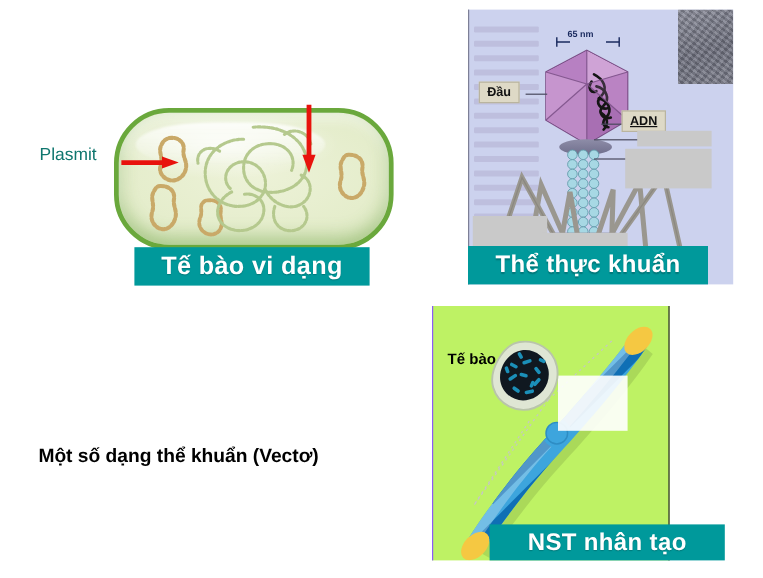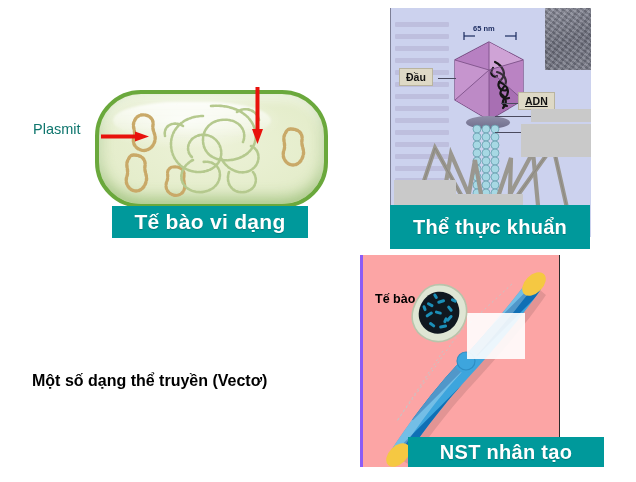--- a/index.html
+++ b/index.html
@@ -37,21 +37,21 @@
 
   .caption{
     position:absolute;background:#00999b;color:#ffffff;font-weight:bold;
     display:flex;align-items:center;justify-content:center;letter-spacing:.3px;
     text-shadow:0 1px 1px rgba(0,0,0,.22);
   }
   #cap-bacteria{left:112px;top:206px;width:196px;height:32px;font-size:21px;}
 
   
   #phage-panel{left:390px;top:8px;width:200px;height:229px;overflow:hidden;
-    background:#ccd2ee;border-left:1px solid #7d7f96;}
+    background:#ccd2ee;border-left:1px solid #7d7f96;padding-left:20px;}
   .book-ghost{position:absolute;left:4px;top:14px;width:54px;height:175px;
      opacity:.22;filter:blur(.6px);}
   .book-ghost i{display:block;height:5px;margin-bottom:7px;background:#8f7fa8;border-radius:1px;}
   .micrograph{position:absolute;right:0;top:0;width:46px;height:62px;
     background:
       repeating-linear-gradient(37deg, rgba(255,255,255,.10) 0 2px, rgba(0,0,0,.10) 2px 4px),
       repeating-linear-gradient(-52deg, rgba(255,255,255,.08) 0 3px, rgba(0,0,0,.09) 3px 6px),
       linear-gradient(160deg,#8a8c9a,#6e707e 55%,#7b7d8b);
   }
   .scalebar{position:absolute;left:72px;top:20px;width:54px;height:12px;}
@@ -69,25 +69,25 @@
      font-size:10.5px;font-weight:bold;color:#111;padding:2px 6px;white-space:nowrap;}
   #tag-dau{left:8px;top:60px;}
   #tag-adn{left:127px;top:84px;text-decoration:underline;}
   .blankbox{position:absolute;background:#c9c9c9;}
   #blank-1{left:140px;top:101px;width:62px;height:13px;}
   #blank-2{left:130px;top:116px;width:72px;height:33px;}
   #blank-3{left:3px;top:172px;width:62px;height:26px;}
   #blank-4{left:60px;top:186px;width:72px;height:20px;}
   .leader{position:absolute;background:#4a4a5e;height:1px;}
 
-  #cap-phage{left:390px;top:205px;width:200px;height:44px;font-size:20px;}
+  #cap-phage{left:390px;top:205px;width:200px;height:32px;font-size:20px;}
 
   
   #nst-panel{left:360px;top:255px;width:196px;height:212px;overflow:hidden;
-    background:#fca5a5;border-left:3px solid #8b5cf6;border-right:1px solid #2b2b2b;}
+    background:#bef264;border-left:1px solid #8b5cf6;border-right:1px solid #2b2b2b;}
   .chrom{position:absolute;left:0;top:0;width:196px;height:212px;}
   .cell-inset{position:absolute;left:46px;top:28px;width:62px;height:60px;}
   .label-tebao{position:absolute;left:12px;top:37px;font-size:12.5px;font-weight:bold;color:#000;}
   .white-redact{position:absolute;left:104px;top:58px;width:58px;height:46px;background:#fff;opacity:.9;}
   #cap-nst{left:360px;top:437px;width:196px;height:30px;font-size:20px;margin-left:48px;}
 
   
   #main-caption{position:absolute;left:32px;top:372px;font-size:16px;font-weight:bold;color:#000;white-space:nowrap;}
 </style>
 </head>
@@ -362,13 +362,13 @@
         <rect x="33" y="36" width="6" height="3" rx="1.5" transform="rotate(-66 36 37)"></rect>
       </g>
     </svg>
   </div>
 
   <div class="label-tebao">Tế bào</div>
 </div>
 
 <div class="caption" id="cap-nst">NST nhân tạo</div>
 
-<div id="main-caption">Một số dạng thể truyền (Vectơ)</div>
+<div id="main-caption">Một số dạng thể khuẩn (Vectơ)</div>
 
 </body></html>

